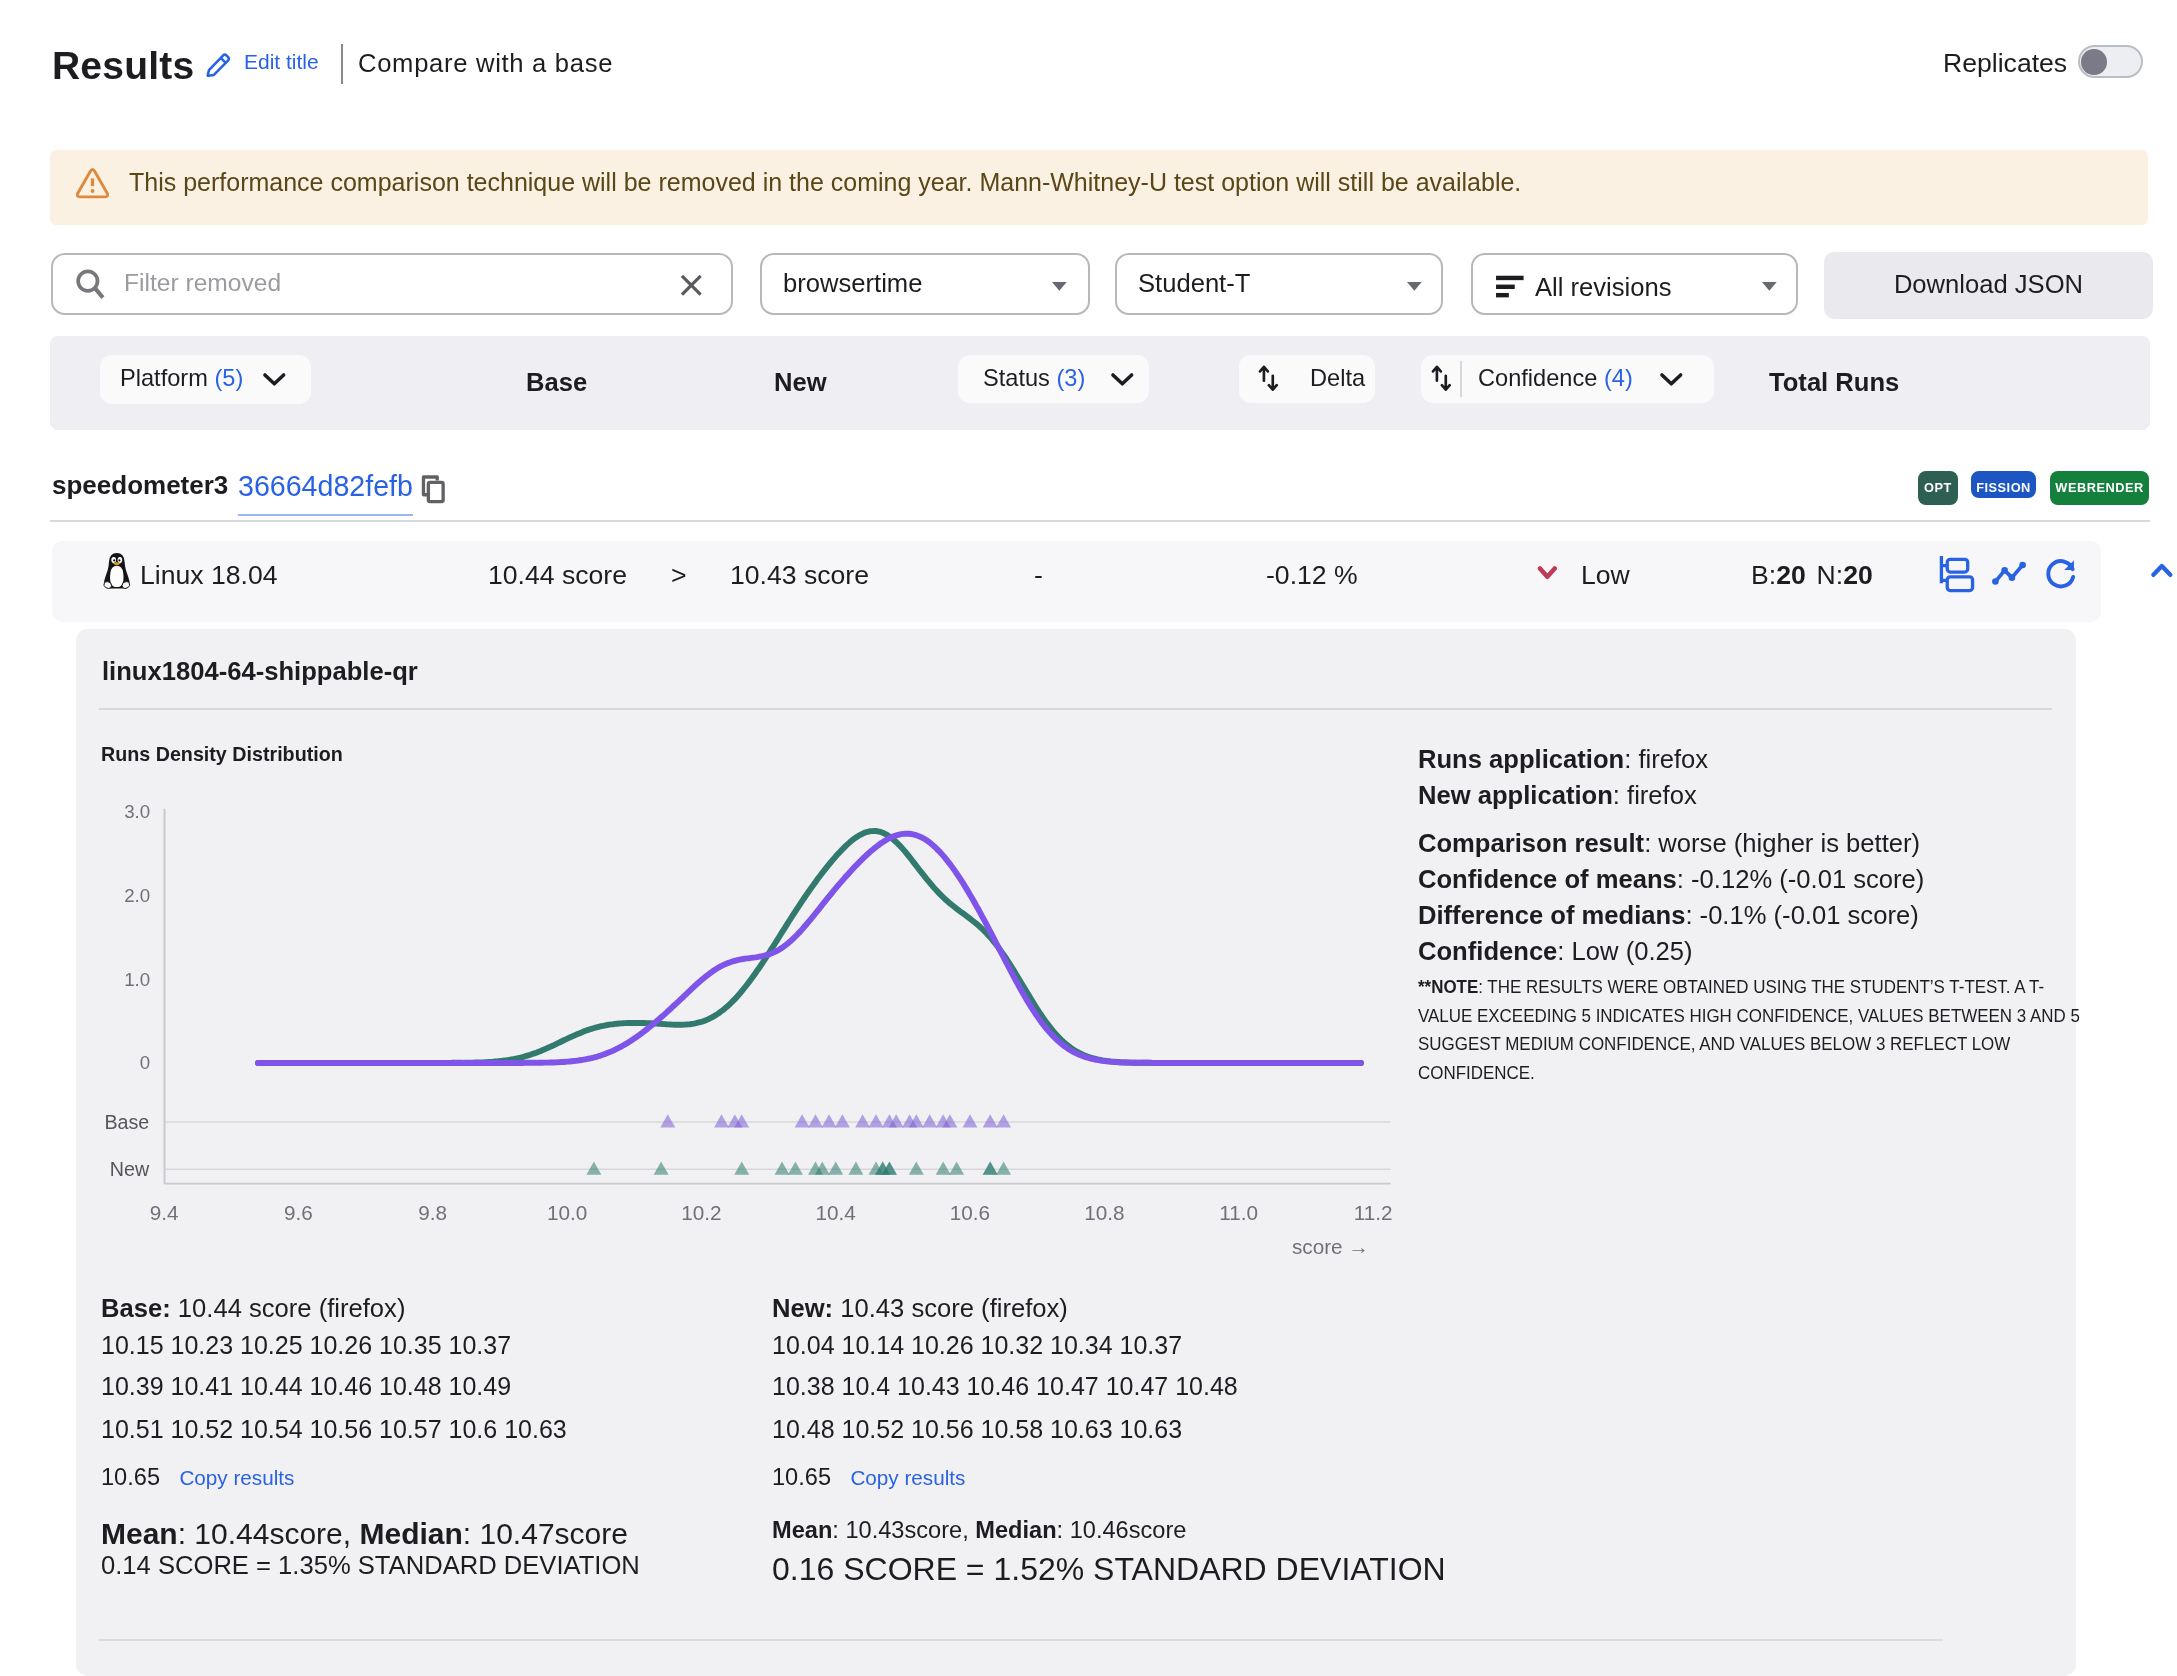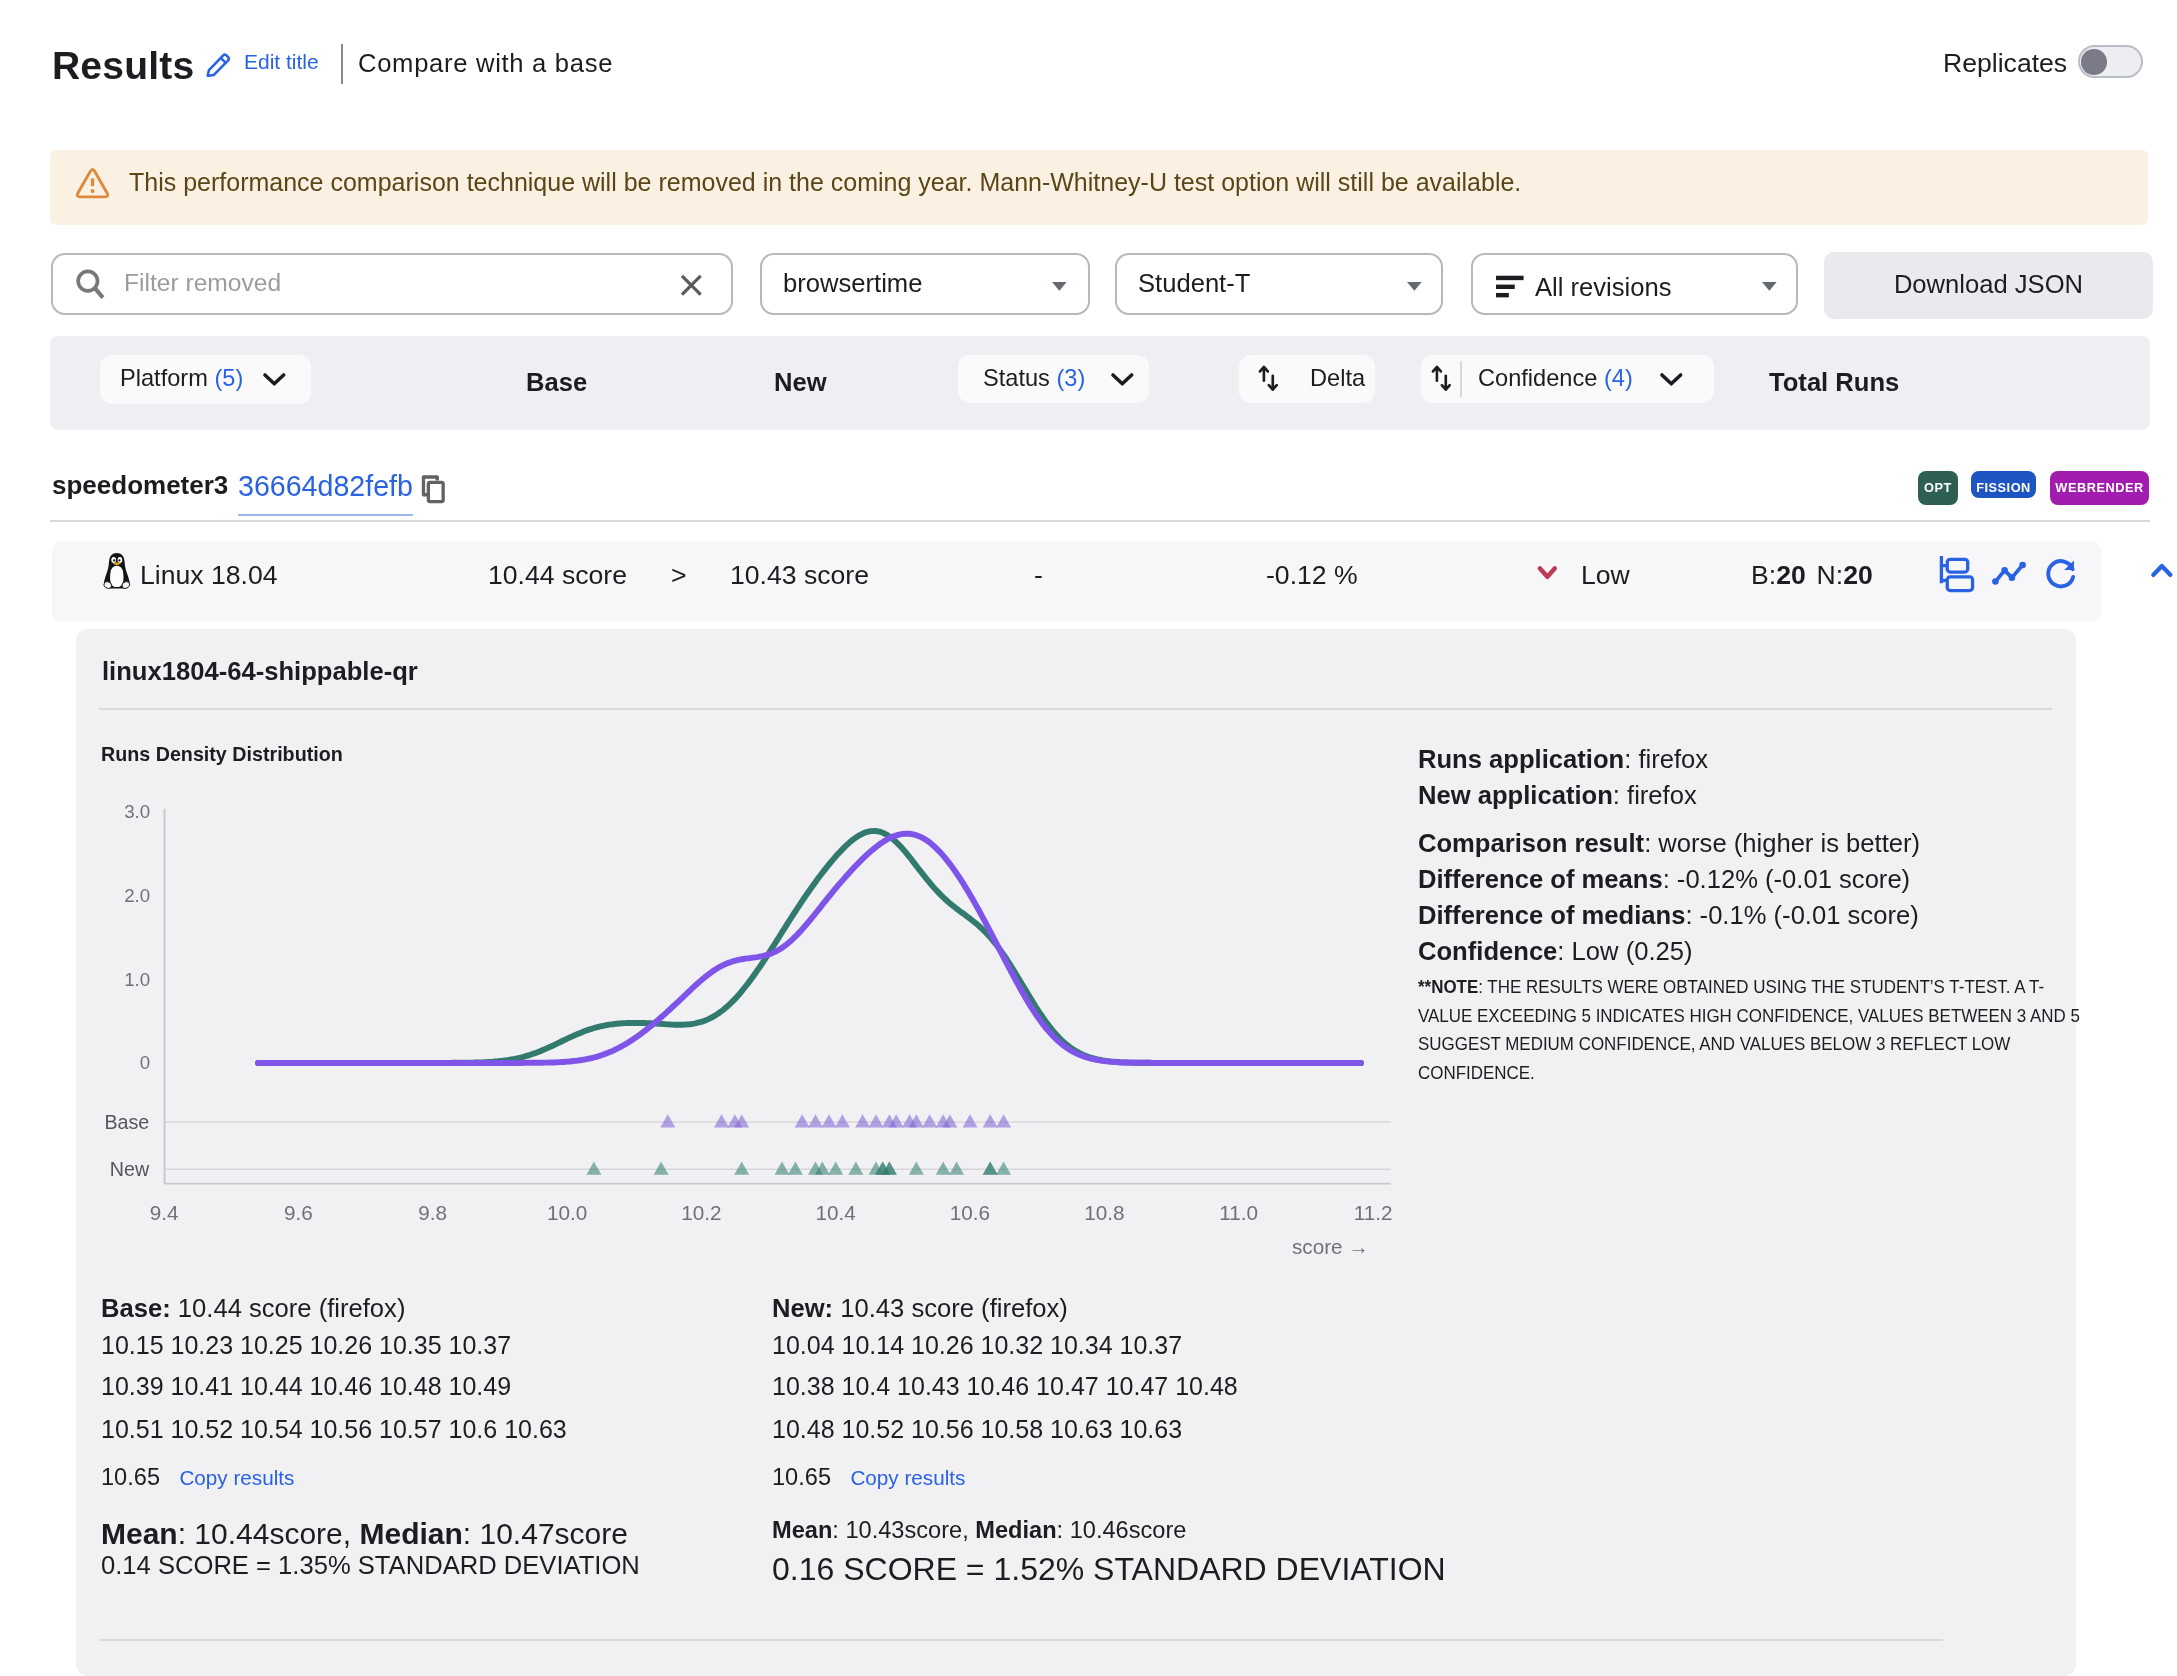--- a/index.html
+++ b/index.html
@@ -97,21 +97,21 @@
 <div class="abs b" style="left:1769px;top:368px;font-size:25.6px">Total Runs</div>
 
 <div class="abs b" style="left:52px;top:470px;font-size:26px">speedometer3</div>
 <div class="abs" style="left:238px;top:470px;font-size:28.6px"><span class="blue" style="border-bottom:2px solid #9ab7ef;padding-bottom:12px">36664d82fefb</span></div>
 <svg class="ic" style="left:421px;top:475px" width="24.6" height="28.6" viewBox="0 0 25 29">
   <path d="M6.5 20 L2.5 20 L2.5 2 L16.5 2 L16.5 5.5" fill="none" stroke="#626266" stroke-width="3.4" stroke-linejoin="round"></path>
   <rect x="7.5" y="7.5" width="15" height="19.5" rx="1.5" fill="none" stroke="#626266" stroke-width="3.4"></rect>
 </svg>
 <div class="abs b" style="left:1918px;top:471px;width:40px;height:34px;border-radius:7.9px;background:#2d5f53;color:#fff;font-size:12.8px;text-align:center;line-height:34px;letter-spacing:0.5px">OPT</div>
 <div class="abs b" style="left:1971px;top:471px;width:65px;height:27px;border-radius:7.9px;background:#1d56c2;color:#fff;font-size:12.8px;text-align:center;line-height:34px;letter-spacing:0.5px">FISSION</div>
-<div class="abs b" style="left:2050px;top:471px;width:99px;height:34px;border-radius:7.9px;background:#a21caf;color:#fff;font-size:12.8px;text-align:center;line-height:34px;letter-spacing:0.5px">WEBRENDER</div>
+<div class="abs b" style="left:2050px;top:471px;width:99px;height:34px;border-radius:7.9px;background:#15803d;color:#fff;font-size:12.8px;text-align:center;line-height:34px;letter-spacing:0.5px">WEBRENDER</div>
 <div class="abs" style="left:50px;top:520px;width:2100px;height:1.5px;background:#d9d9dd"></div>
 
 <div class="abs" style="left:52px;top:541px;width:2049px;height:81px;background:#f7f7f9;border-radius:9.9px"></div>
 <svg class="ic" style="left:102px;top:552px" width="29.6" height="38" viewBox="0 0 30 39">
   <path d="M15 1 Q7.5 1 7 10 Q6.8 15 5.5 19 Q3 26 2 30 Q1 36 8 37.5 L22 37.5 Q29 36 28 30 Q27 26 24.5 19 Q23.2 15 23 10 Q22.5 1 15 1 Z" fill="#141416"></path>
   <path d="M15 14 Q9.5 14 8.5 21 Q7.5 28 9 32 Q10.5 36 15 36 Q19.5 36 21 32 Q22.5 28 21.5 21 Q20.5 14 15 14 Z" fill="#fdfdfd"></path>
   <ellipse cx="11.8" cy="8.2" rx="2.4" ry="3" fill="#fff"></ellipse>
     <ellipse cx="18.2" cy="8.2" rx="2.4" ry="3" fill="#fff"></ellipse>
   <circle cx="12.3" cy="8.6" r="1.1" fill="#111"></circle>
     <circle cx="17.7" cy="8.6" r="1.1" fill="#111"></circle>
@@ -214,21 +214,21 @@
 <text x="611.4" y="448" text-anchor="middle" font-size="21" fill="#70707a">10.2</text>
 <text x="747.7" y="448" text-anchor="middle" font-size="21" fill="#70707a">10.4</text>
 <text x="884.0" y="448" text-anchor="middle" font-size="21" fill="#70707a">10.6</text>
 <text x="1020.4" y="448" text-anchor="middle" font-size="21" fill="#70707a">10.8</text>
 <text x="1156.7" y="448" text-anchor="middle" font-size="21" fill="#70707a">11.0</text>
 <text x="1293.1" y="448" text-anchor="middle" font-size="21" fill="#70707a">11.2</text>
 <text x="1289" y="483" text-anchor="end" font-size="21" fill="#70707a">score →</text>
 </svg>
 
 <div class="abs" style="left:1418px;top:741px;font-size:25.6px;line-height:36px"><span class="b">Runs application</span>: firefox<br><span class="b">New application</span>: firefox</div>
-<div class="abs" style="left:1418px;top:825px;font-size:25.6px;line-height:36px"><span class="b">Comparison result</span>: worse (higher is better)<br><span class="b">Difference of means</span>: -0.12% (-0.01 score)<br><span class="b">Difference of medians</span>: -0.1% (-0.01 score)<br><span class="b">Confidence</span>: Low (0.25)</div>
+<div class="abs" style="left:1418px;top:825px;font-size:25.6px;line-height:36px"><span class="b">Comparison result</span>: worse (higher is better)<br><span class="b">Confidence of means</span>: -0.12% (-0.01 score)<br><span class="b">Difference of medians</span>: -0.1% (-0.01 score)<br><span class="b">Confidence</span>: Low (0.25)</div>
 <div class="abs" style="left:1418px;top:973px;font-size:17.7px;line-height:28.6px;white-space:nowrap;transform:scaleX(0.958);transform-origin:0 0"><span class="b">**NOTE</span>: THE RESULTS WERE OBTAINED USING THE STUDENT’S T-TEST. A T-<br>VALUE EXCEEDING 5 INDICATES HIGH CONFIDENCE, VALUES BETWEEN 3 AND 5<br>SUGGEST MEDIUM CONFIDENCE, AND VALUES BELOW 3 REFLECT LOW<br>CONFIDENCE.</div>
 
 <div class="abs" style="left:101px;top:1294px;font-size:25.6px"><span class="b">Base:</span> 10.44 score (firefox)</div>
 <div class="abs" style="left:101px;top:1331px;font-size:25px">10.15 10.23 10.25 10.26 10.35 10.37</div>
 <div class="abs" style="left:101px;top:1372px;font-size:25px">10.39 10.41 10.44 10.46 10.48 10.49</div>
 <div class="abs" style="left:101px;top:1415px;font-size:25px">10.51 10.52 10.54 10.56 10.57 10.6 10.63</div>
 <div class="abs" style="left:101px;top:1464px;font-size:23.6px">10.65 <span class="blue" style="font-size:20.7px;margin-left:12.8px">Copy results</span></div>
 <div class="abs" style="left:101px;top:1517px;font-size:30px"><span class="b">Mean</span>: 10.44score, <span class="b">Median</span>: 10.47score</div>
 <div class="abs" style="left:101px;top:1551px;font-size:25.6px">0.14 SCORE = 1.35% STANDARD DEVIATION</div>
 

